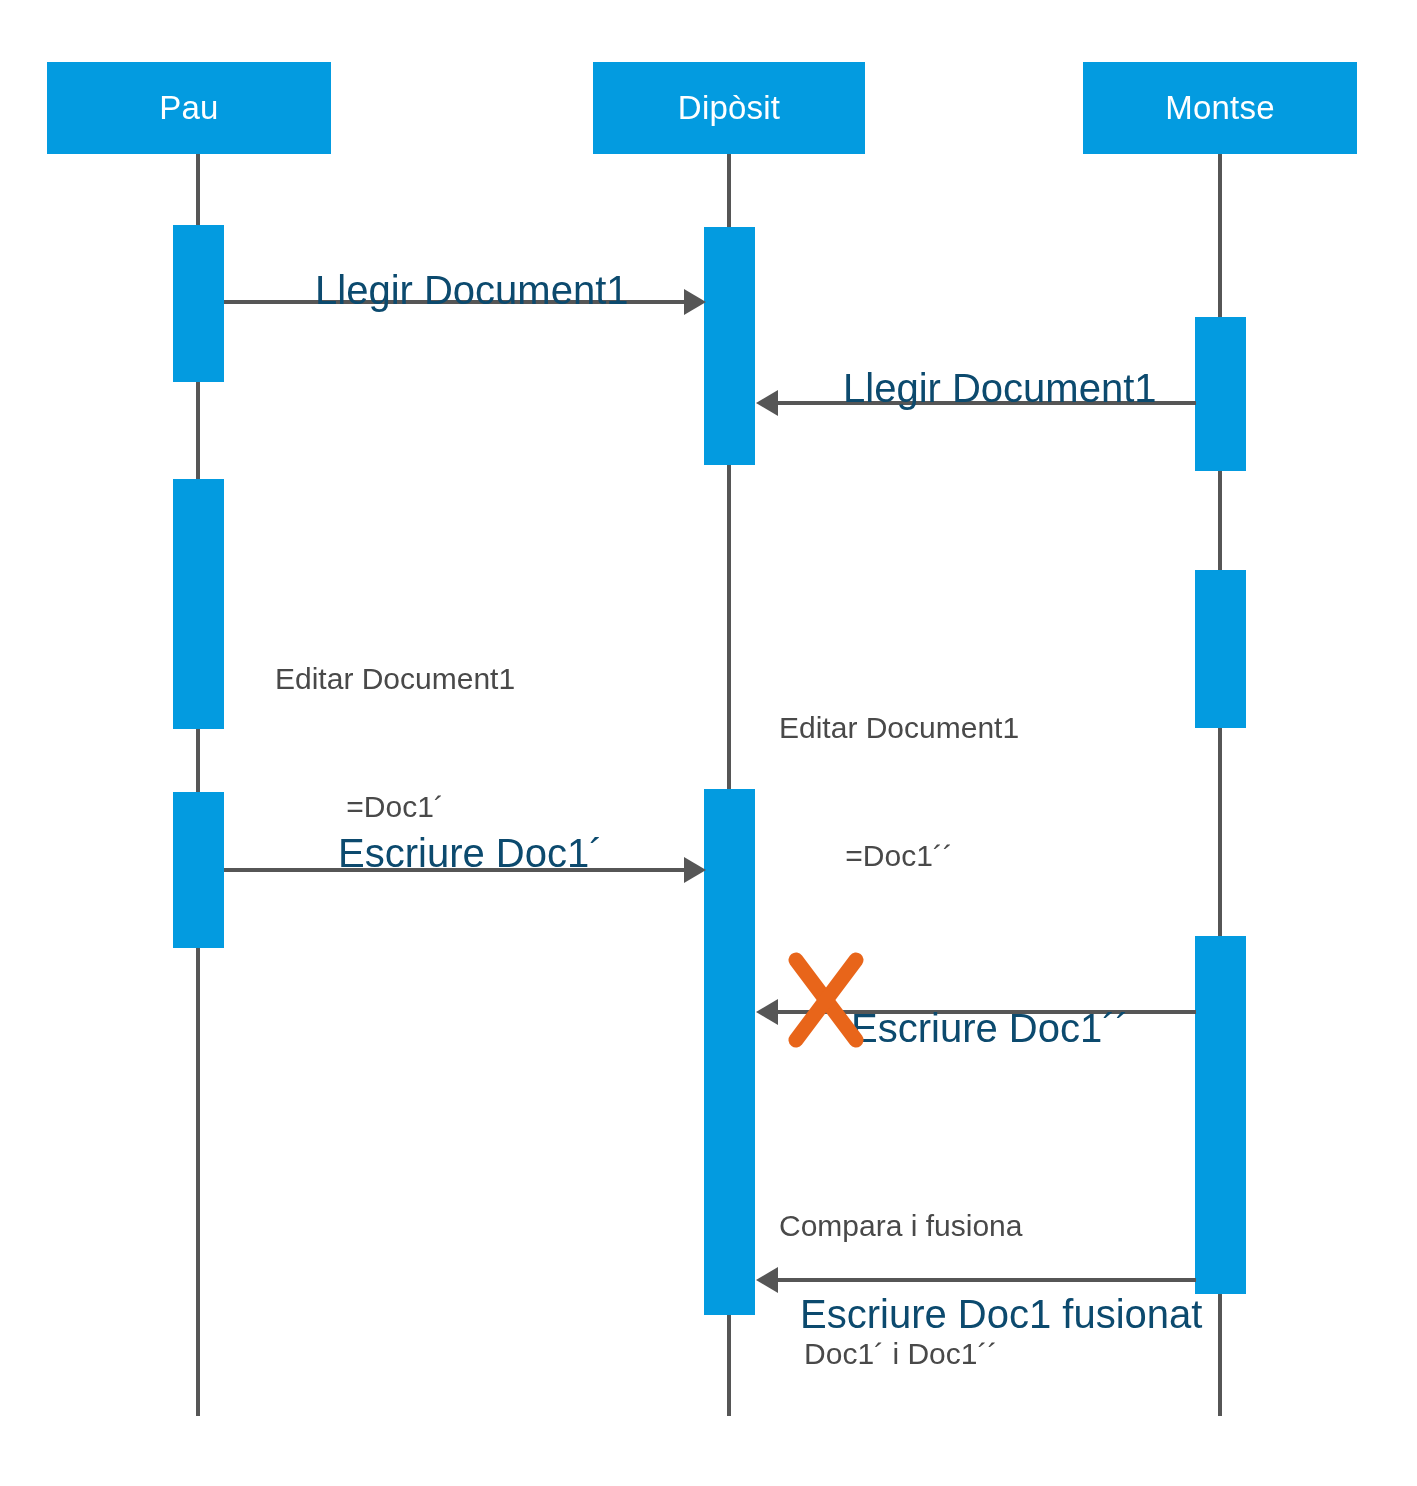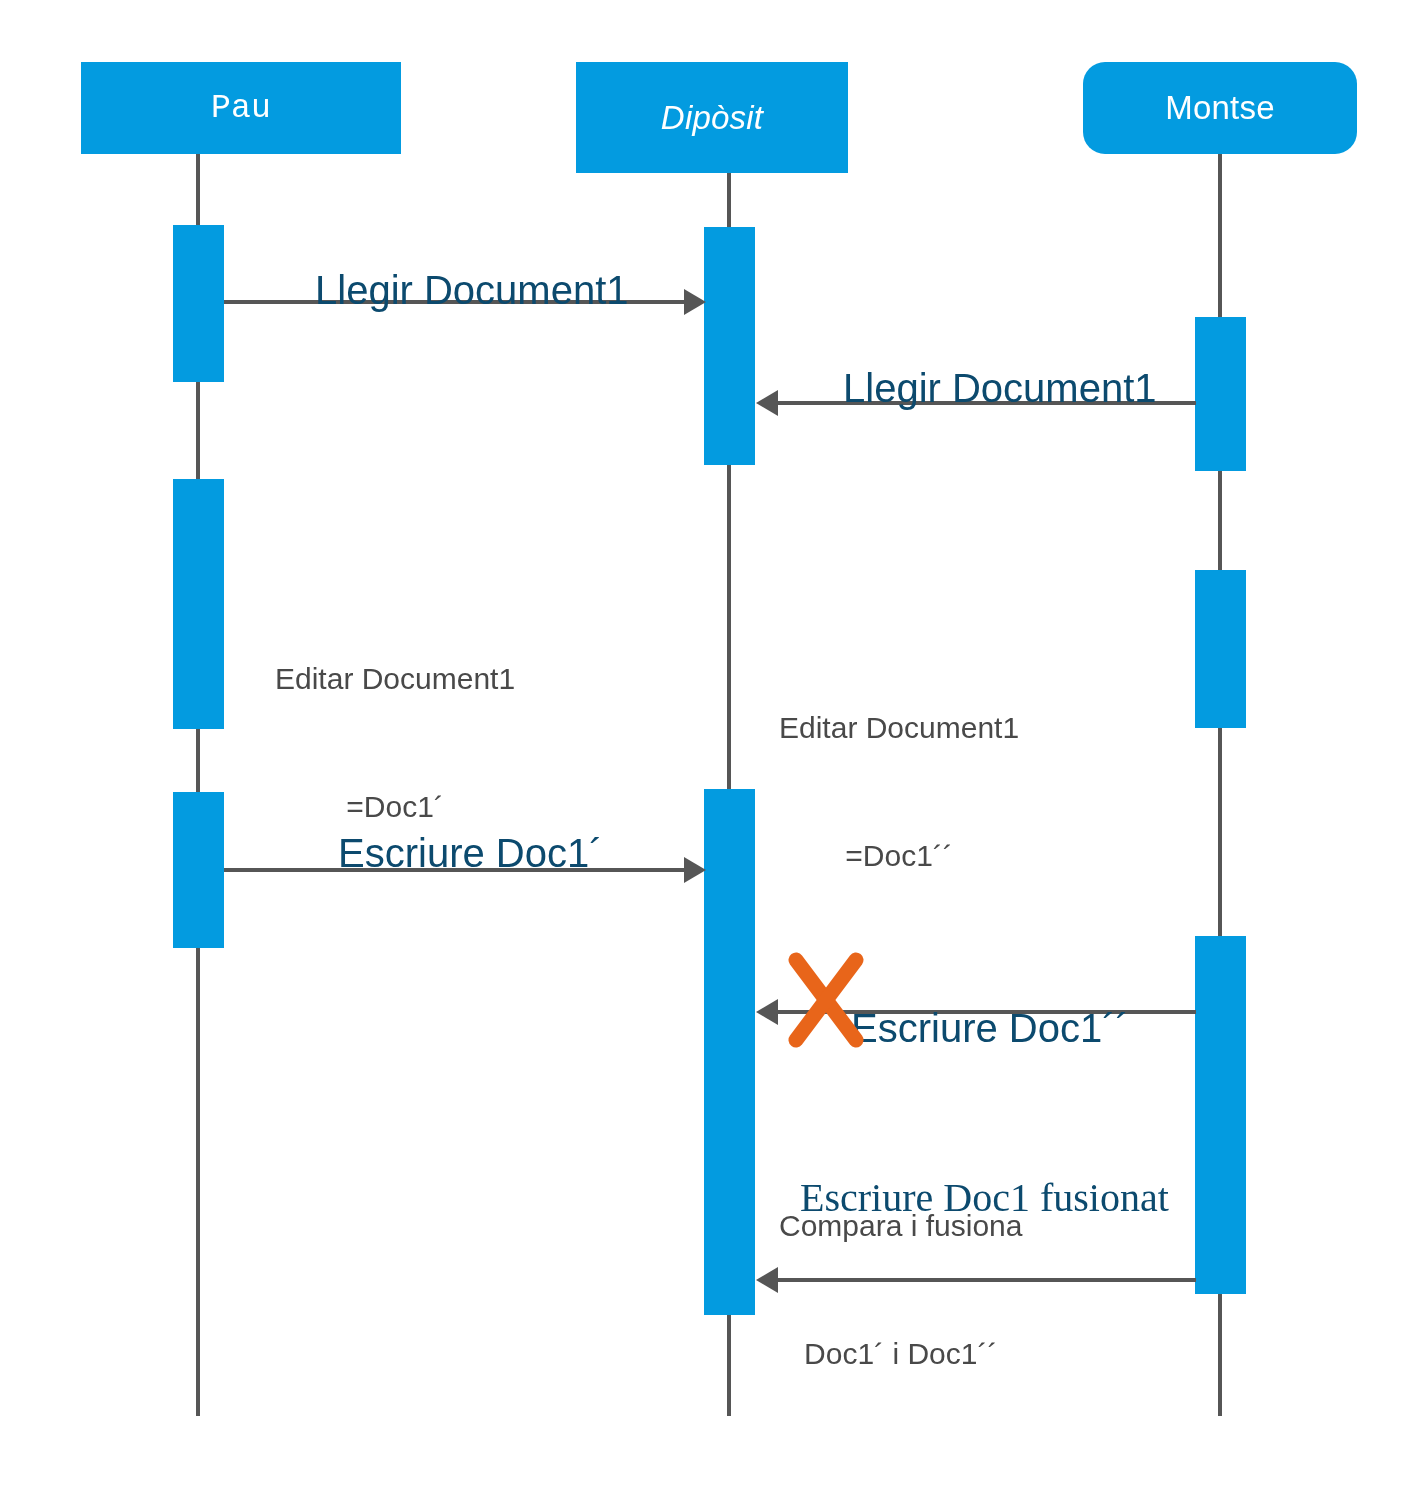--- a/index.html
+++ b/index.html
@@ -76,27 +76,27 @@
 </style>
 </head>
 <body>
 
 <div id="canvas">
 
   <div class="lifeline-line" style="left:196px; top:154px; height:1262px;"></div>
   <div class="lifeline-line" style="left:727px; top:154px; height:1262px;"></div>
   <div class="lifeline-line" style="left:1218px; top:154px; height:1262px;"></div>
 
-  <div class="lifeline-head" style="left:81px; top:62px; width:320px; height:92px;font-family:Liberation Mono, monospace;">
+  <div class="lifeline-head" style="left:47px; top:62px; width:284px; height:92px;">
     <span>Pau</span>
   </div>
-  <div class="lifeline-head" style="left:576px; top:62px; width:272px; height:111px;font-style:italic;">
+  <div class="lifeline-head" style="left:593px; top:62px; width:272px; height:92px;">
     <span>Dipòsit</span>
   </div>
-  <div class="lifeline-head" style="left:1083px; top:62px; width:274px; height:92px;border-radius:22px;">
+  <div class="lifeline-head" style="left:1083px; top:62px; width:274px; height:92px;">
     <span>Montse</span>
   </div>
 
   <div class="activation" style="left:173px; top:225px; height:157px;"></div>
   <div class="activation" style="left:173px; top:479px; height:250px;"></div>
   <div class="activation" style="left:173px; top:792px; height:156px;"></div>
 
   <div class="activation" style="left:704px; top:227px; height:238px;"></div>
   <div class="activation" style="left:704px; top:789px; height:526px;"></div>
 
@@ -134,15 +134,15 @@
     <line x1="70" y1="8" x2="10" y2="88" stroke="#E8651A" stroke-width="15" stroke-linecap="round"></line>
   </svg>
 
   <div class="note-label" style="left:779px; top:1120px;">
     <div>Compara i fusiona</div>
     <div>Doc1´ i Doc1´´</div>
   </div>
 
   <div class="msg-line" style="left:778px; top:1278px; width:418px;"></div>
   <div class="arrow-left" style="left:756px; top:1267px;"></div>
-  <div class="msg-label" style="left:800px; top:1170px;font-family:Liberation Serif, serif;">Escriure Doc1 fusionat</div>
+  <div class="msg-label" style="left:800px; top:1286px;">Escriure Doc1 fusionat</div>
 
 </div>
 
 </body></html>

